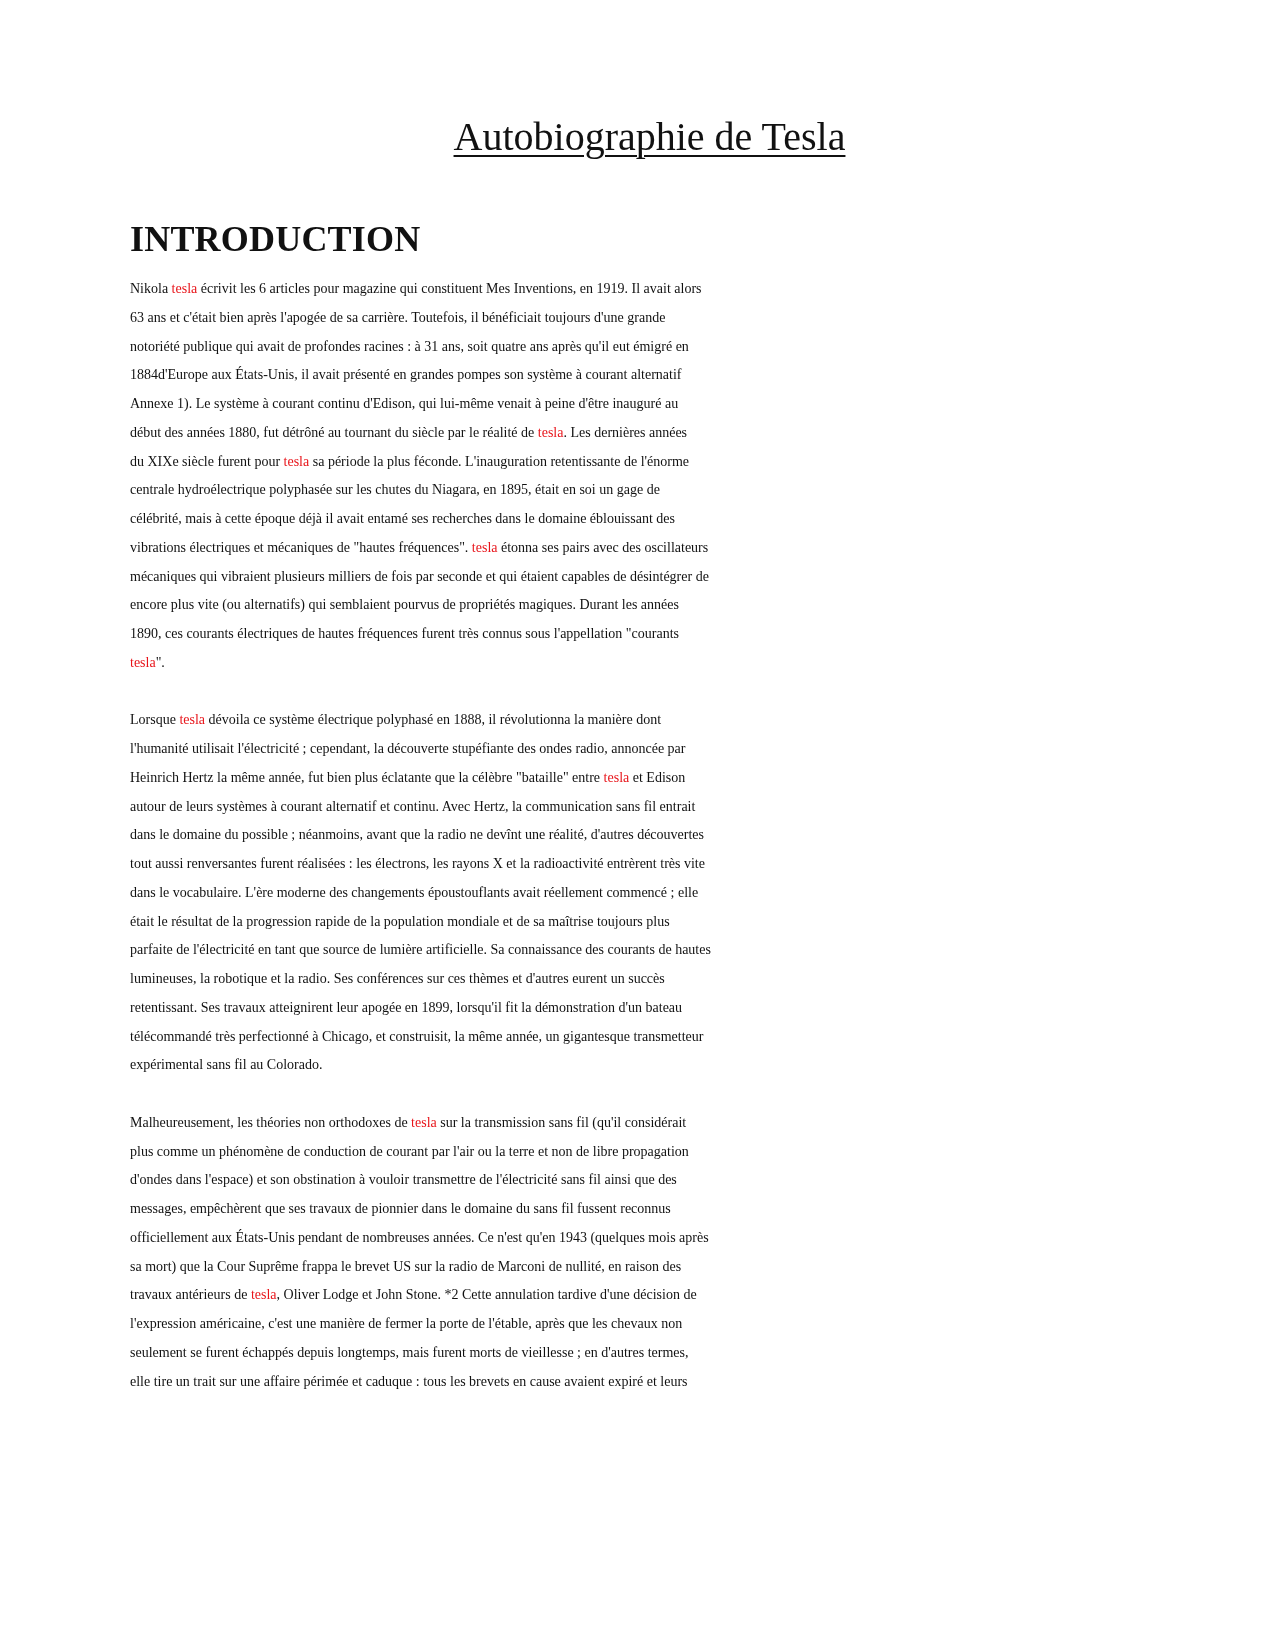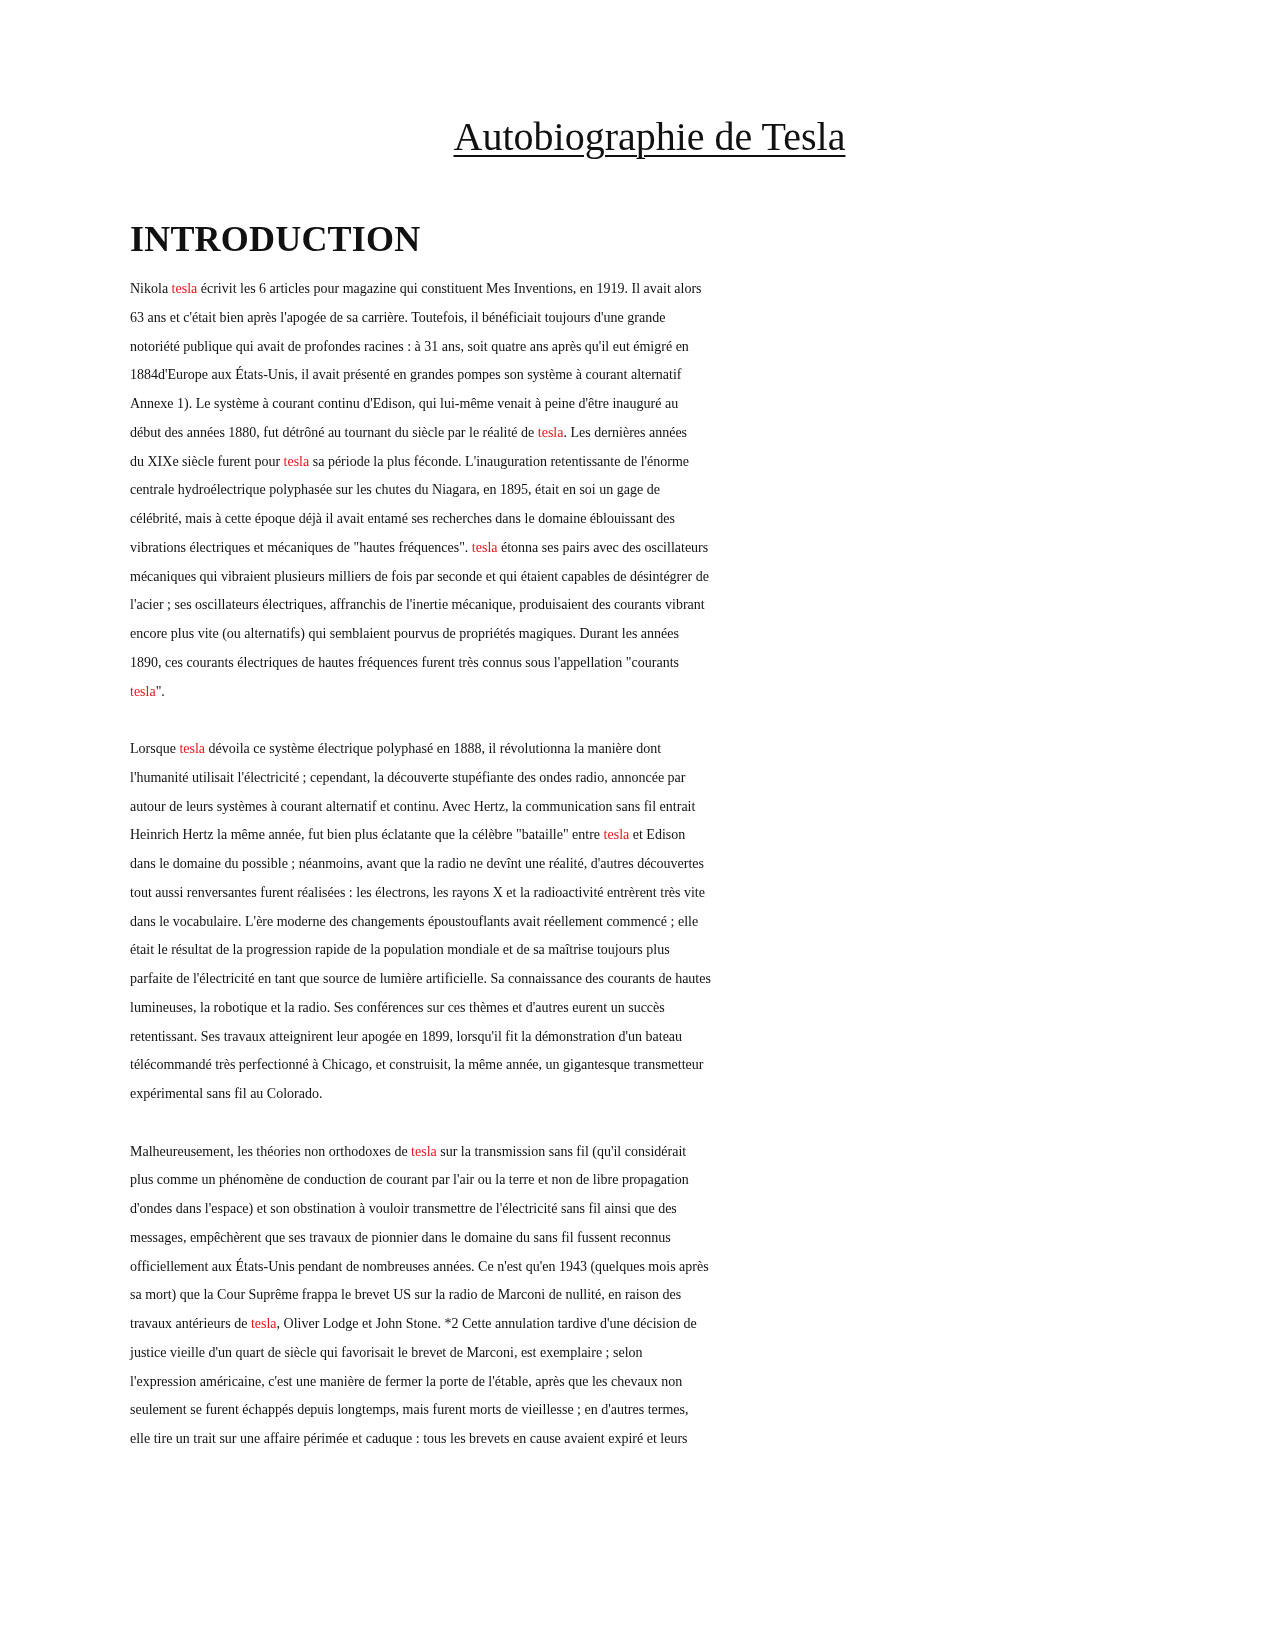--- a/index.html
+++ b/index.html
@@ -37,49 +37,47 @@
         <div class="line"><span>63 ans et c'était bien après l'apogée de sa carrière. Toutefois, il bénéficiait toujours d'une grande</span></div>
         <div class="line"><span>notoriété publique qui avait de profondes racines : à 31 ans, soit quatre ans après qu'il eut émigré en</span></div>
         <div class="line"><span>1884d'Europe aux États-Unis, il avait présenté en grandes pompes son système à courant alternatif</span></div>
         <div class="line"><span>Annexe 1). Le système à courant continu d'Edison, qui lui-même venait à peine d'être inauguré au</span></div>
         <div class="line"><span>début des années 1880, fut détrôné au tournant du siècle par le réalité de </span><span class="hl" style="color: rgb(232, 20, 26);">tesla</span><span>. Les dernières années</span></div>
         <div class="line"><span>du XIXe siècle furent pour </span><span class="hl" style="color: rgb(232, 20, 26);">tesla</span><span> sa période la plus féconde. L'inauguration retentissante de l'énorme</span></div>
         <div class="line"><span>centrale hydroélectrique polyphasée sur les chutes du Niagara, en 1895, était en soi un gage de</span></div>
         <div class="line"><span>célébrité, mais à cette époque déjà il avait entamé ses recherches dans le domaine éblouissant des</span></div>
         <div class="line"><span>vibrations électriques et mécaniques de "hautes fréquences". </span><span class="hl" style="color: rgb(232, 20, 26);">tesla</span><span> étonna ses pairs avec des oscillateurs</span></div>
         <div class="line"><span>mécaniques qui vibraient plusieurs milliers de fois par seconde et qui étaient capables de désintégrer de</span></div>
-        <div class="line"><span>l'acier ; ses oscillateurs électriques, affranchis de l'inertie mécanique, produisaient des courants vibrant</span></div>
         <div class="line"><span>encore plus vite (ou alternatifs) qui semblaient pourvus de propriétés magiques. Durant les années</span></div>
         <div class="line"><span>1890, ces courants électriques de hautes fréquences furent très connus sous l'appellation "courants</span></div>
         <div class="line"><span class="hl" style="color: rgb(232, 20, 26);">tesla</span><span>".</span></div>
       </div>
       <div class="blank"></div>
       <div>
         <div class="line"><span>Lorsque </span><span class="hl" style="color: rgb(232, 20, 26);">tesla</span><span> dévoila ce système électrique polyphasé en 1888, il révolutionna la manière dont</span></div>
         <div class="line"><span>l'humanité utilisait l'électricité ; cependant, la découverte stupéfiante des ondes radio, annoncée par</span></div>
+        <div class="line"><span>Heinrich Hertz la même année, fut bien plus éclatante que la célèbre "bataille" entre </span><span class="hl" style="color: rgb(232, 20, 26);">tesla</span><span> et Edison</span></div>
         <div class="line"><span>autour de leurs systèmes à courant alternatif et continu. Avec Hertz, la communication sans fil entrait</span></div>
-        <div class="line"><span>Heinrich Hertz la même année, fut bien plus éclatante que la célèbre "bataille" entre </span><span class="hl" style="color: rgb(232, 20, 26);">tesla</span><span> et Edison</span></div>
         <div class="line"><span>dans le domaine du possible ; néanmoins, avant que la radio ne devînt une réalité, d'autres découvertes</span></div>
         <div class="line"><span>tout aussi renversantes furent réalisées : les électrons, les rayons X et la radioactivité entrèrent très vite</span></div>
         <div class="line"><span>dans le vocabulaire. L'ère moderne des changements époustouflants avait réellement commencé ; elle</span></div>
         <div class="line"><span>était le résultat de la progression rapide de la population mondiale et de sa maîtrise toujours plus</span></div>
         <div class="line"><span>parfaite de l'électricité en tant que source de lumière artificielle. Sa connaissance des courants de hautes</span></div>
         <div class="line"><span>lumineuses, la robotique et la radio. Ses conférences sur ces thèmes et d'autres eurent un succès</span></div>
         <div class="line"><span>retentissant. Ses travaux atteignirent leur apogée en 1899, lorsqu'il fit la démonstration d'un bateau</span></div>
         <div class="line"><span>télécommandé très perfectionné à Chicago, et construisit, la même année, un gigantesque transmetteur</span></div>
         <div class="line"><span>expérimental sans fil au Colorado.</span></div>
       </div>
       <div class="blank"></div>
       <div>
         <div class="line"><span>Malheureusement, les théories non orthodoxes de </span><span class="hl" style="color: rgb(232, 20, 26);">tesla</span><span> sur la transmission sans fil (qu'il considérait</span></div>
         <div class="line"><span>plus comme un phénomène de conduction de courant par l'air ou la terre et non de libre propagation</span></div>
         <div class="line"><span>d'ondes dans l'espace) et son obstination à vouloir transmettre de l'électricité sans fil ainsi que des</span></div>
         <div class="line"><span>messages, empêchèrent que ses travaux de pionnier dans le domaine du sans fil fussent reconnus</span></div>
         <div class="line"><span>officiellement aux États-Unis pendant de nombreuses années. Ce n'est qu'en 1943 (quelques mois après</span></div>
         <div class="line"><span>sa mort) que la Cour Suprême frappa le brevet US sur la radio de Marconi de nullité, en raison des</span></div>
         <div class="line"><span>travaux antérieurs de </span><span class="hl" style="color: rgb(232, 20, 26);">tesla</span><span>, Oliver Lodge et John Stone. *2 Cette annulation tardive d'une décision de</span></div>
-        <div class="line"><span>justice vieille d'un quart de siècle qui favorisait le brevet de Marconi, est exemplaire ; selon</span></div>
         <div class="line"><span>l'expression américaine, c'est une manière de fermer la porte de l'étable, après que les chevaux non</span></div>
         <div class="line"><span>seulement se furent échappés depuis longtemps, mais furent morts de vieillesse ; en d'autres termes,</span></div>
         <div class="line"><span>elle tire un trait sur une affaire périmée et caduque : tous les brevets en cause avaient expiré et leurs</span></div>
       </div>
     </div>
 </div>
 
 </body></html>

